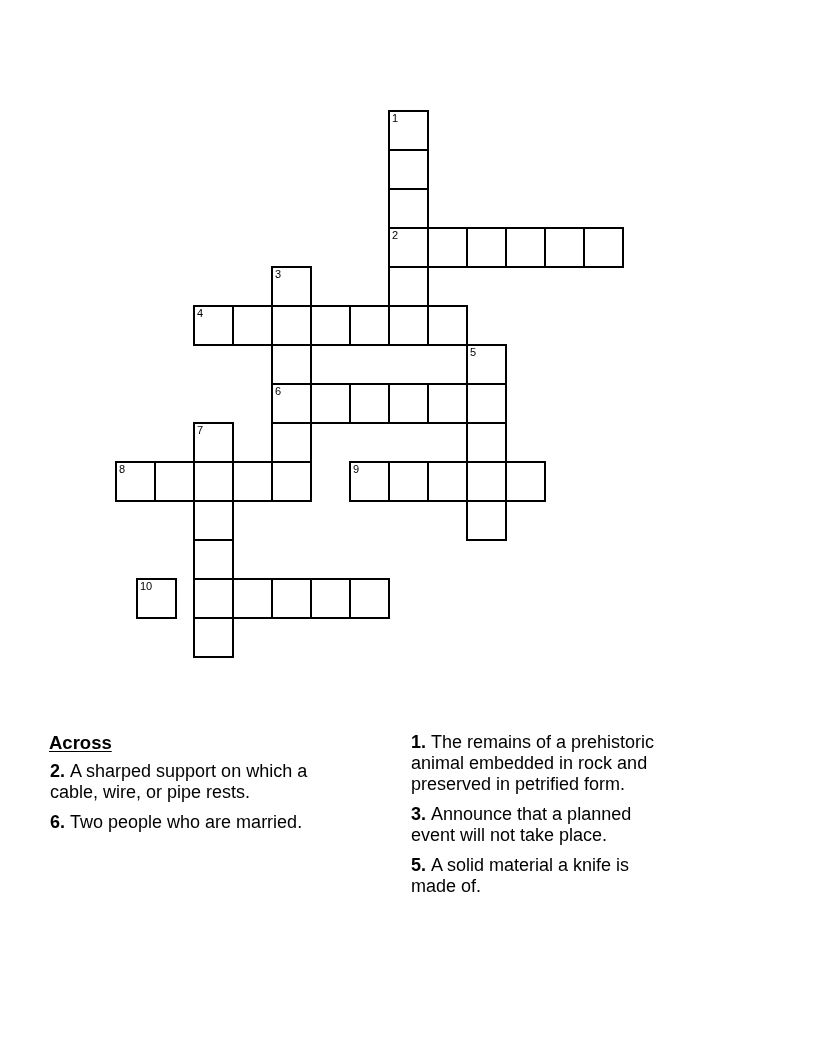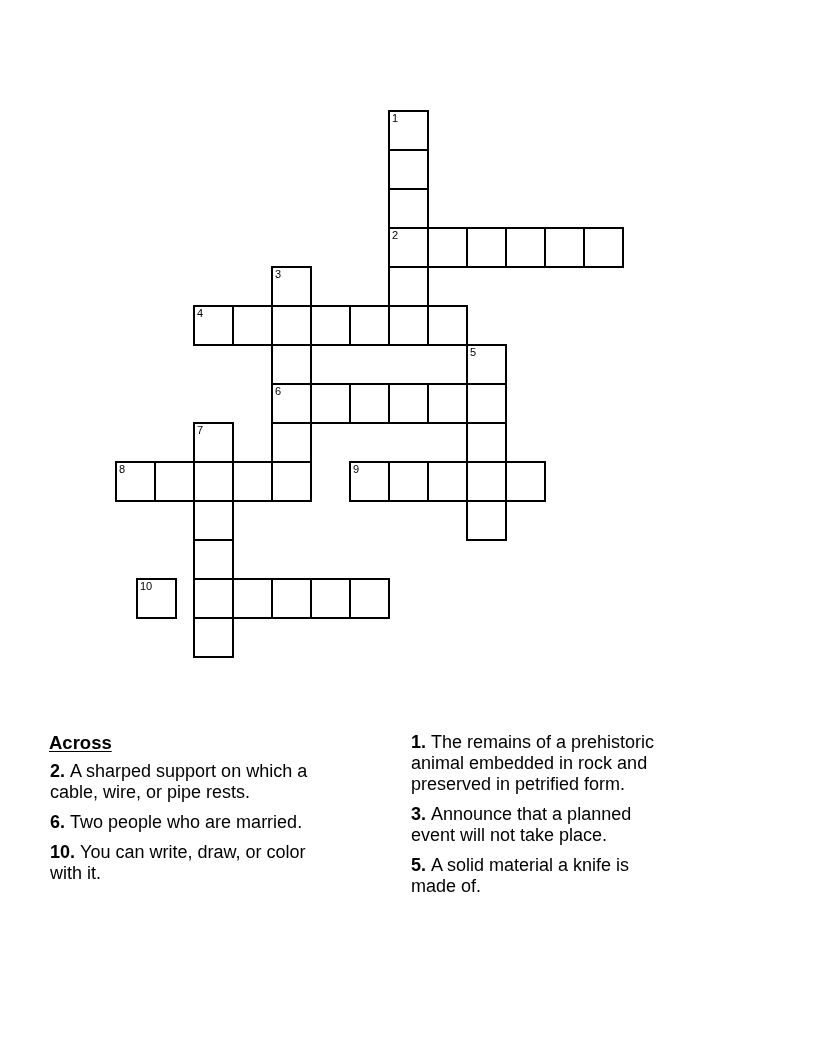--- a/index.html
+++ b/index.html
@@ -154,22 +154,20 @@
       <div class="cell" style="left: 195px; top: 468px;"></div>
       <div class="cell" style="left: 234px; top: 468px;"></div>
       <div class="cell" style="left: 78px; top: 507px;"></div>
     </div>
 
   <div class="clue-col across">
     <h2 class="clue-heading">Across</h2>
     <p class="clue"><span class="clue-num">2.</span><span class="clue-text">A sharped support on which a
 cable, wire, or pipe rests.</span></p>
     <p class="clue"><span class="clue-num">6.</span><span class="clue-text">Two people who are married.</span></p>
-    <p class="clue"><span class="clue-num">10.</span><span class="clue-text">You can write, draw, or color
-with it.</span></p>
   </div>
 
   <div class="clue-col down">
     <p class="clue"><span class="clue-num">1.</span><span class="clue-text">The remains of a prehistoric
 animal embedded in rock and
 preserved in petrified form.</span></p>
     <p class="clue"><span class="clue-num">3.</span><span class="clue-text">Announce that a planned
 event will not take place.</span></p>
     <p class="clue"><span class="clue-num">5.</span><span class="clue-text">A solid material a knife is
 made of.</span></p>

